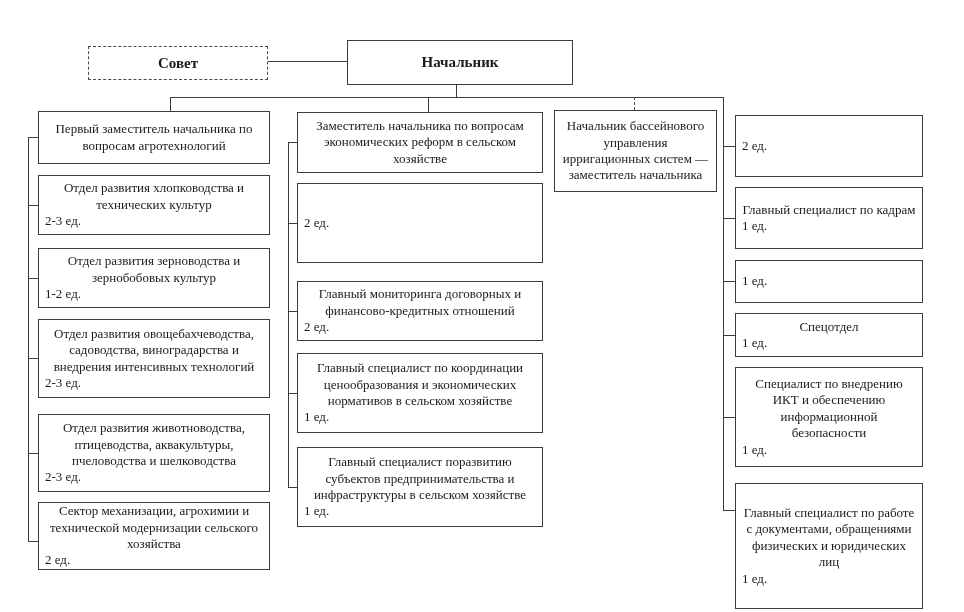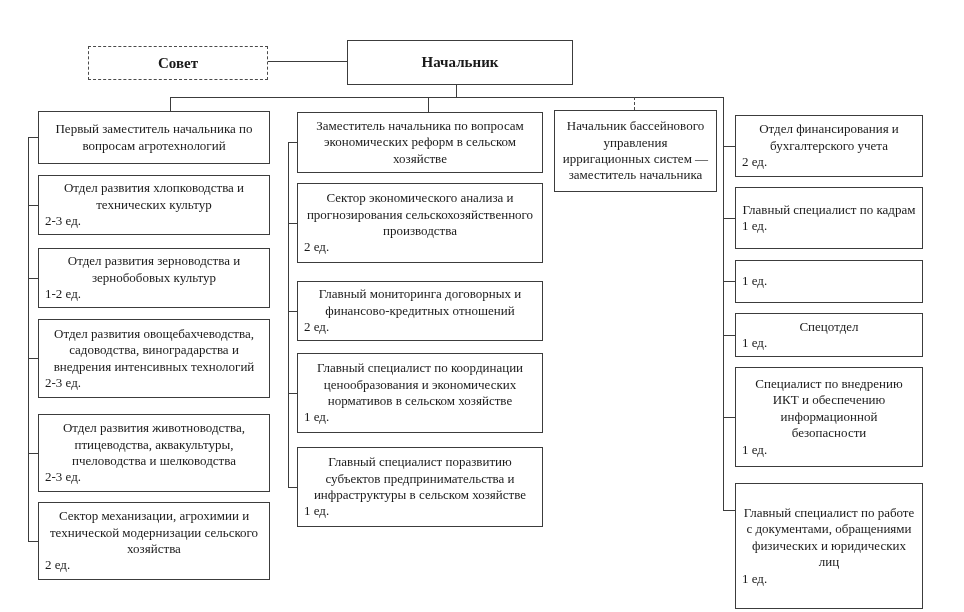--- a/index.html
+++ b/index.html
@@ -73,51 +73,49 @@
     <div class="u">1-2 ед.</div>
   </div>
   <div class="box" style="left:38px;top:319px;width:232px;height:79px">
     <div class="t">Отдел развития овощебахчеводства, садоводства, виноградарства и внедрения интенсивных технологий</div>
     <div class="u">2-3 ед.</div>
   </div>
   <div class="box" style="left:38px;top:414px;width:232px;height:78px">
     <div class="t">Отдел развития животноводства, птицеводства, аквакультуры, пчеловодства и шелководства</div>
     <div class="u">2-3 ед.</div>
   </div>
-  <div class="box" style="left:38px;top:502px;width:232px;height:78px">
+  <div class="box" style="left:38px;top:502px;width:232px;height:68px">
     <div class="t">Сектор механизации, агрохимии и технической модернизации сельского хозяйства</div>
     <div class="u">2 ед.</div>
   </div>
 
   <div class="box" style="left:297px;top:112px;width:246px;height:61px">
     <div class="t">Заместитель начальника по вопросам экономических реформ в сельском хозяйстве</div>
   </div>
   <div class="box" style="left:297px;top:183px;width:246px;height:80px">
-    <div class="t">Сектор экономического анализа и прогнозирования сельскохозяйственного производства</div>
     <div class="u">2 ед.</div>
   </div>
   <div class="box" style="left:297px;top:281px;width:246px;height:60px">
     <div class="t">Главный мониторинга договорных и финансово-кредитных отношений</div>
     <div class="u">2 ед.</div>
   </div>
   <div class="box" style="left:297px;top:353px;width:246px;height:80px">
     <div class="t">Главный специалист по координации ценообразования и экономических нормативов в сельском хозяйстве</div>
     <div class="u">1 ед.</div>
   </div>
   <div class="box" style="left:297px;top:447px;width:246px;height:80px">
     <div class="t">Главный специалист поразвитию субъектов предпринимательства и инфраструктуры в сельском хозяйстве</div>
     <div class="u">1 ед.</div>
   </div>
 
   <div class="box" style="left:554px;top:110px;width:163px;height:82px">
     <div class="t">Начальник бассейнового управления ирригационных систем — заместитель начальника</div>
   </div>
 
   <div class="box" style="left:735px;top:115px;width:188px;height:62px">
-    <div class="t">Отдел финансирования и бухгалтерского учета</div>
     <div class="u">2 ед.</div>
   </div>
   <div class="box" style="left:735px;top:187px;width:188px;height:62px">
     <div class="t">Главный специалист по кадрам</div>
     <div class="u">1 ед.</div>
   </div>
   <div class="box" style="left:735px;top:260px;width:188px;height:43px">
     <div class="u">1 ед.</div>
   </div>
   <div class="box" style="left:735px;top:313px;width:188px;height:44px">

